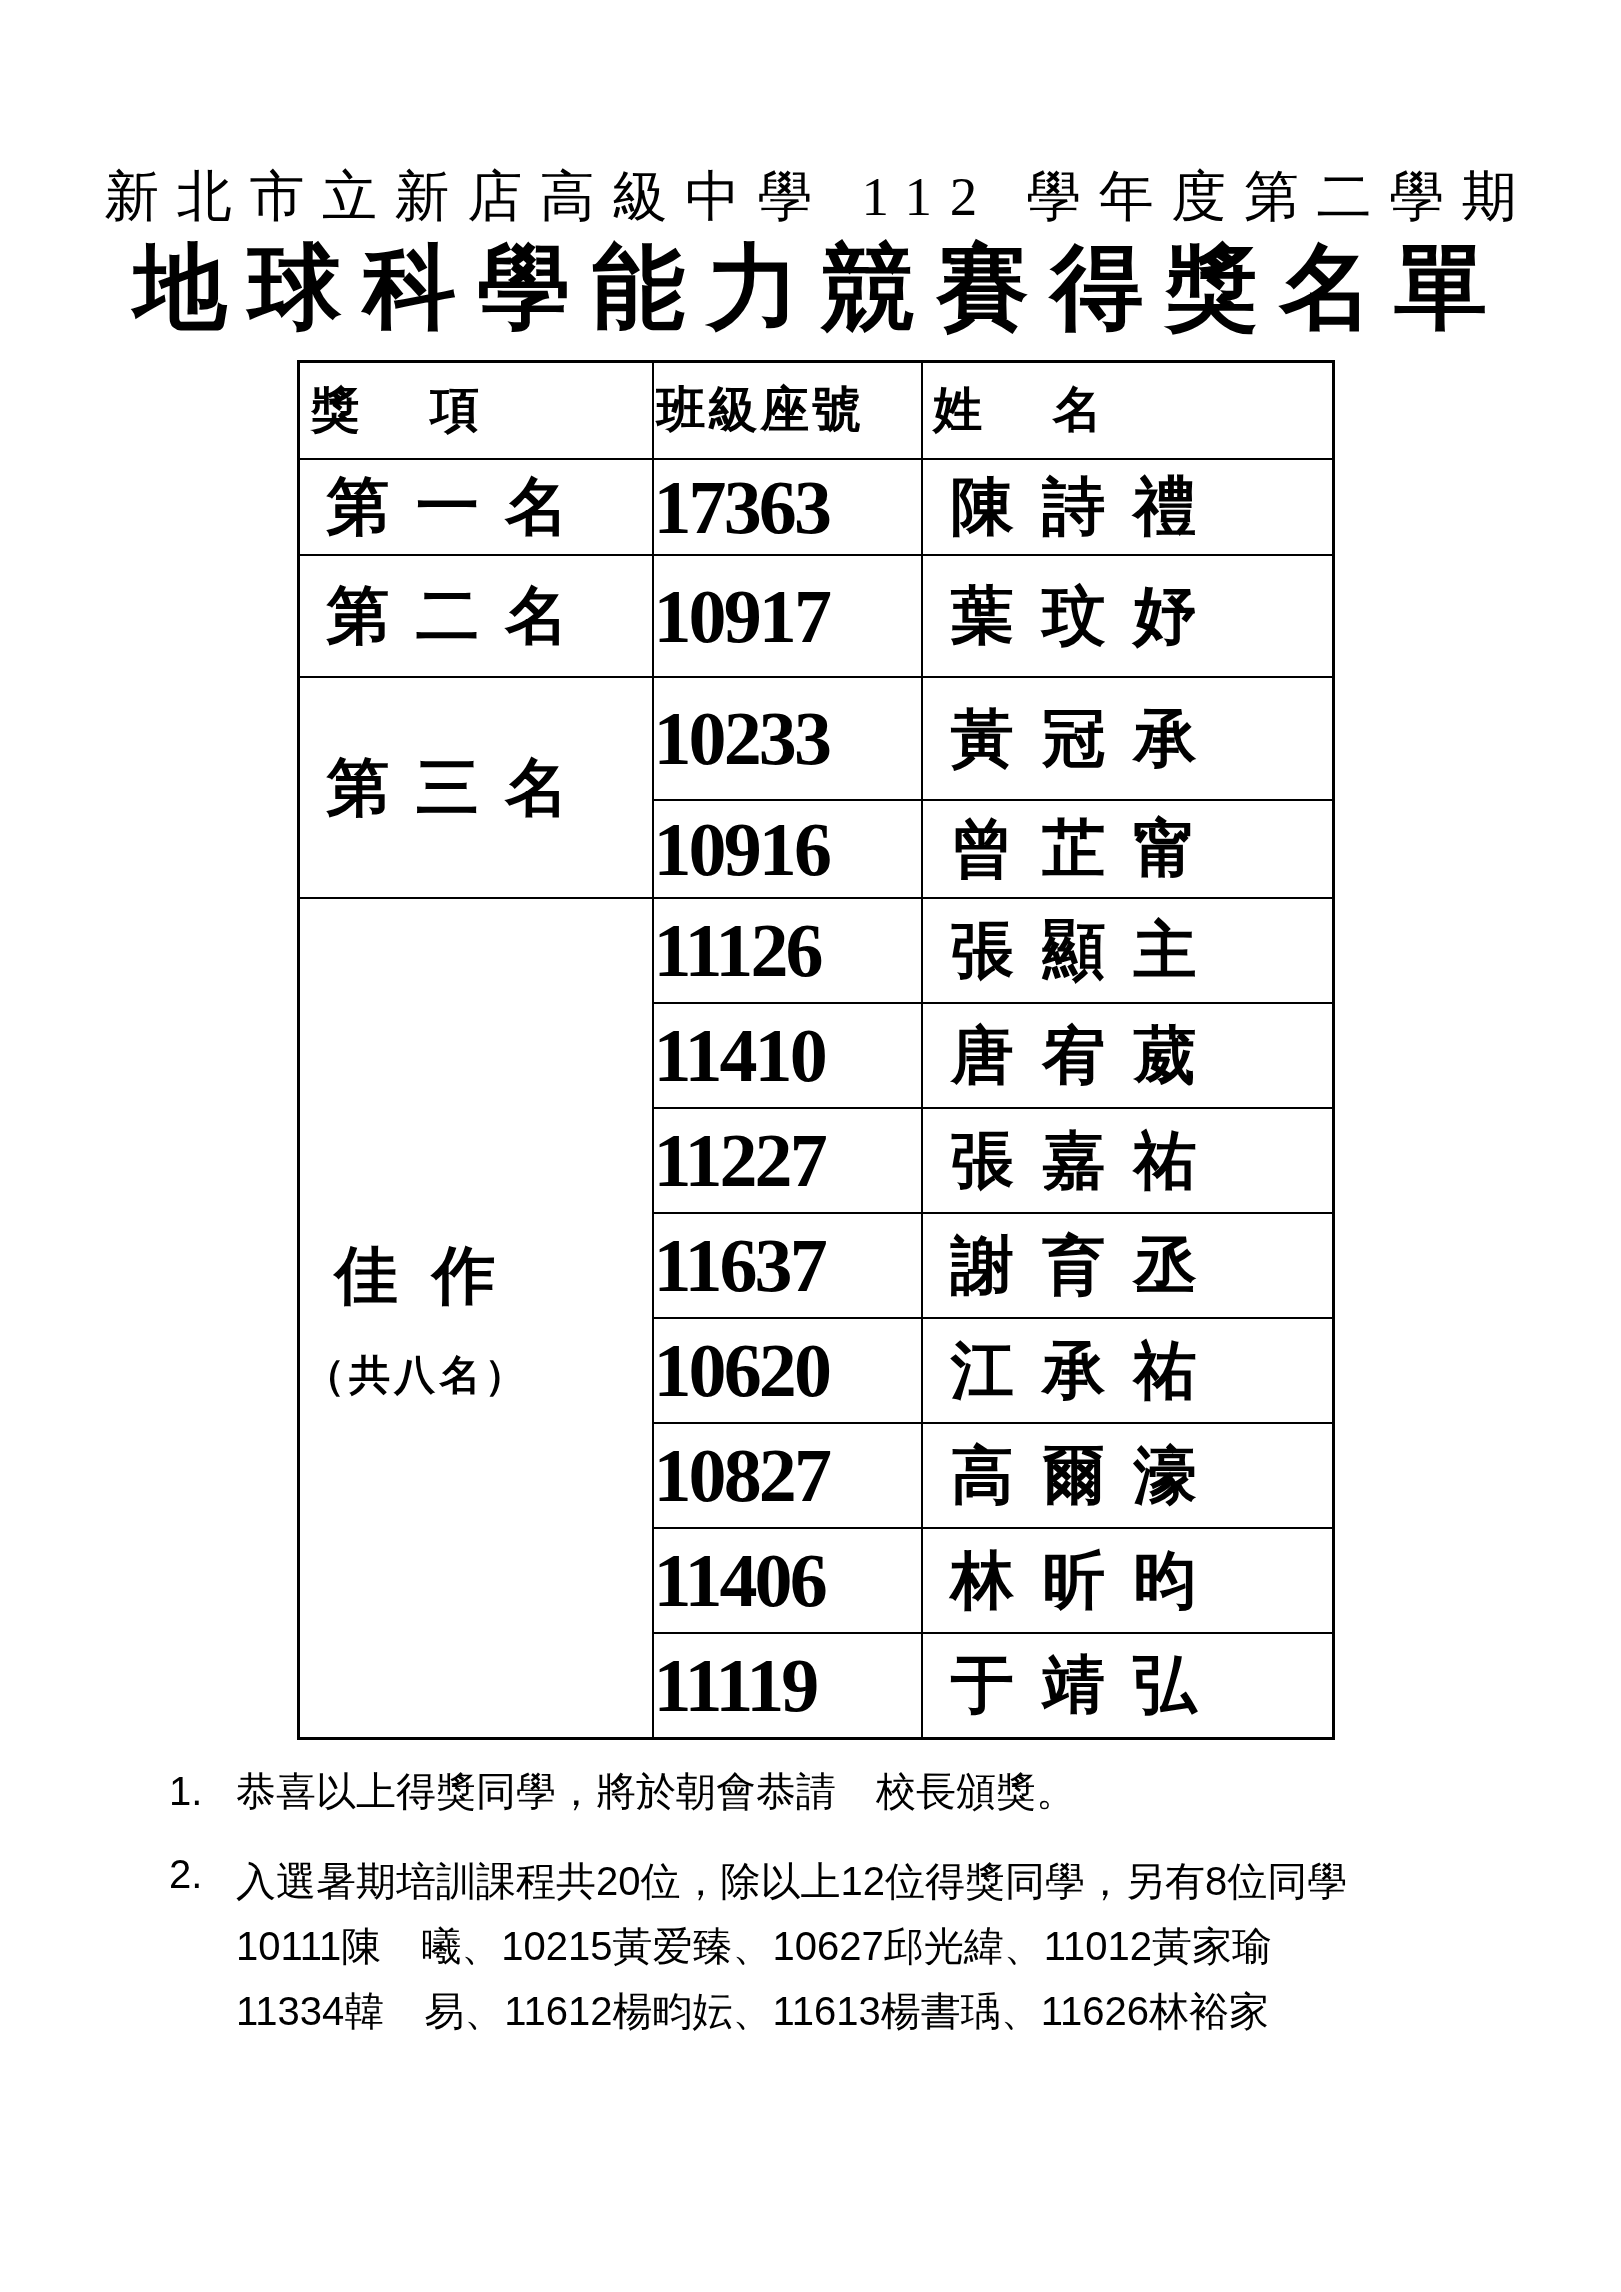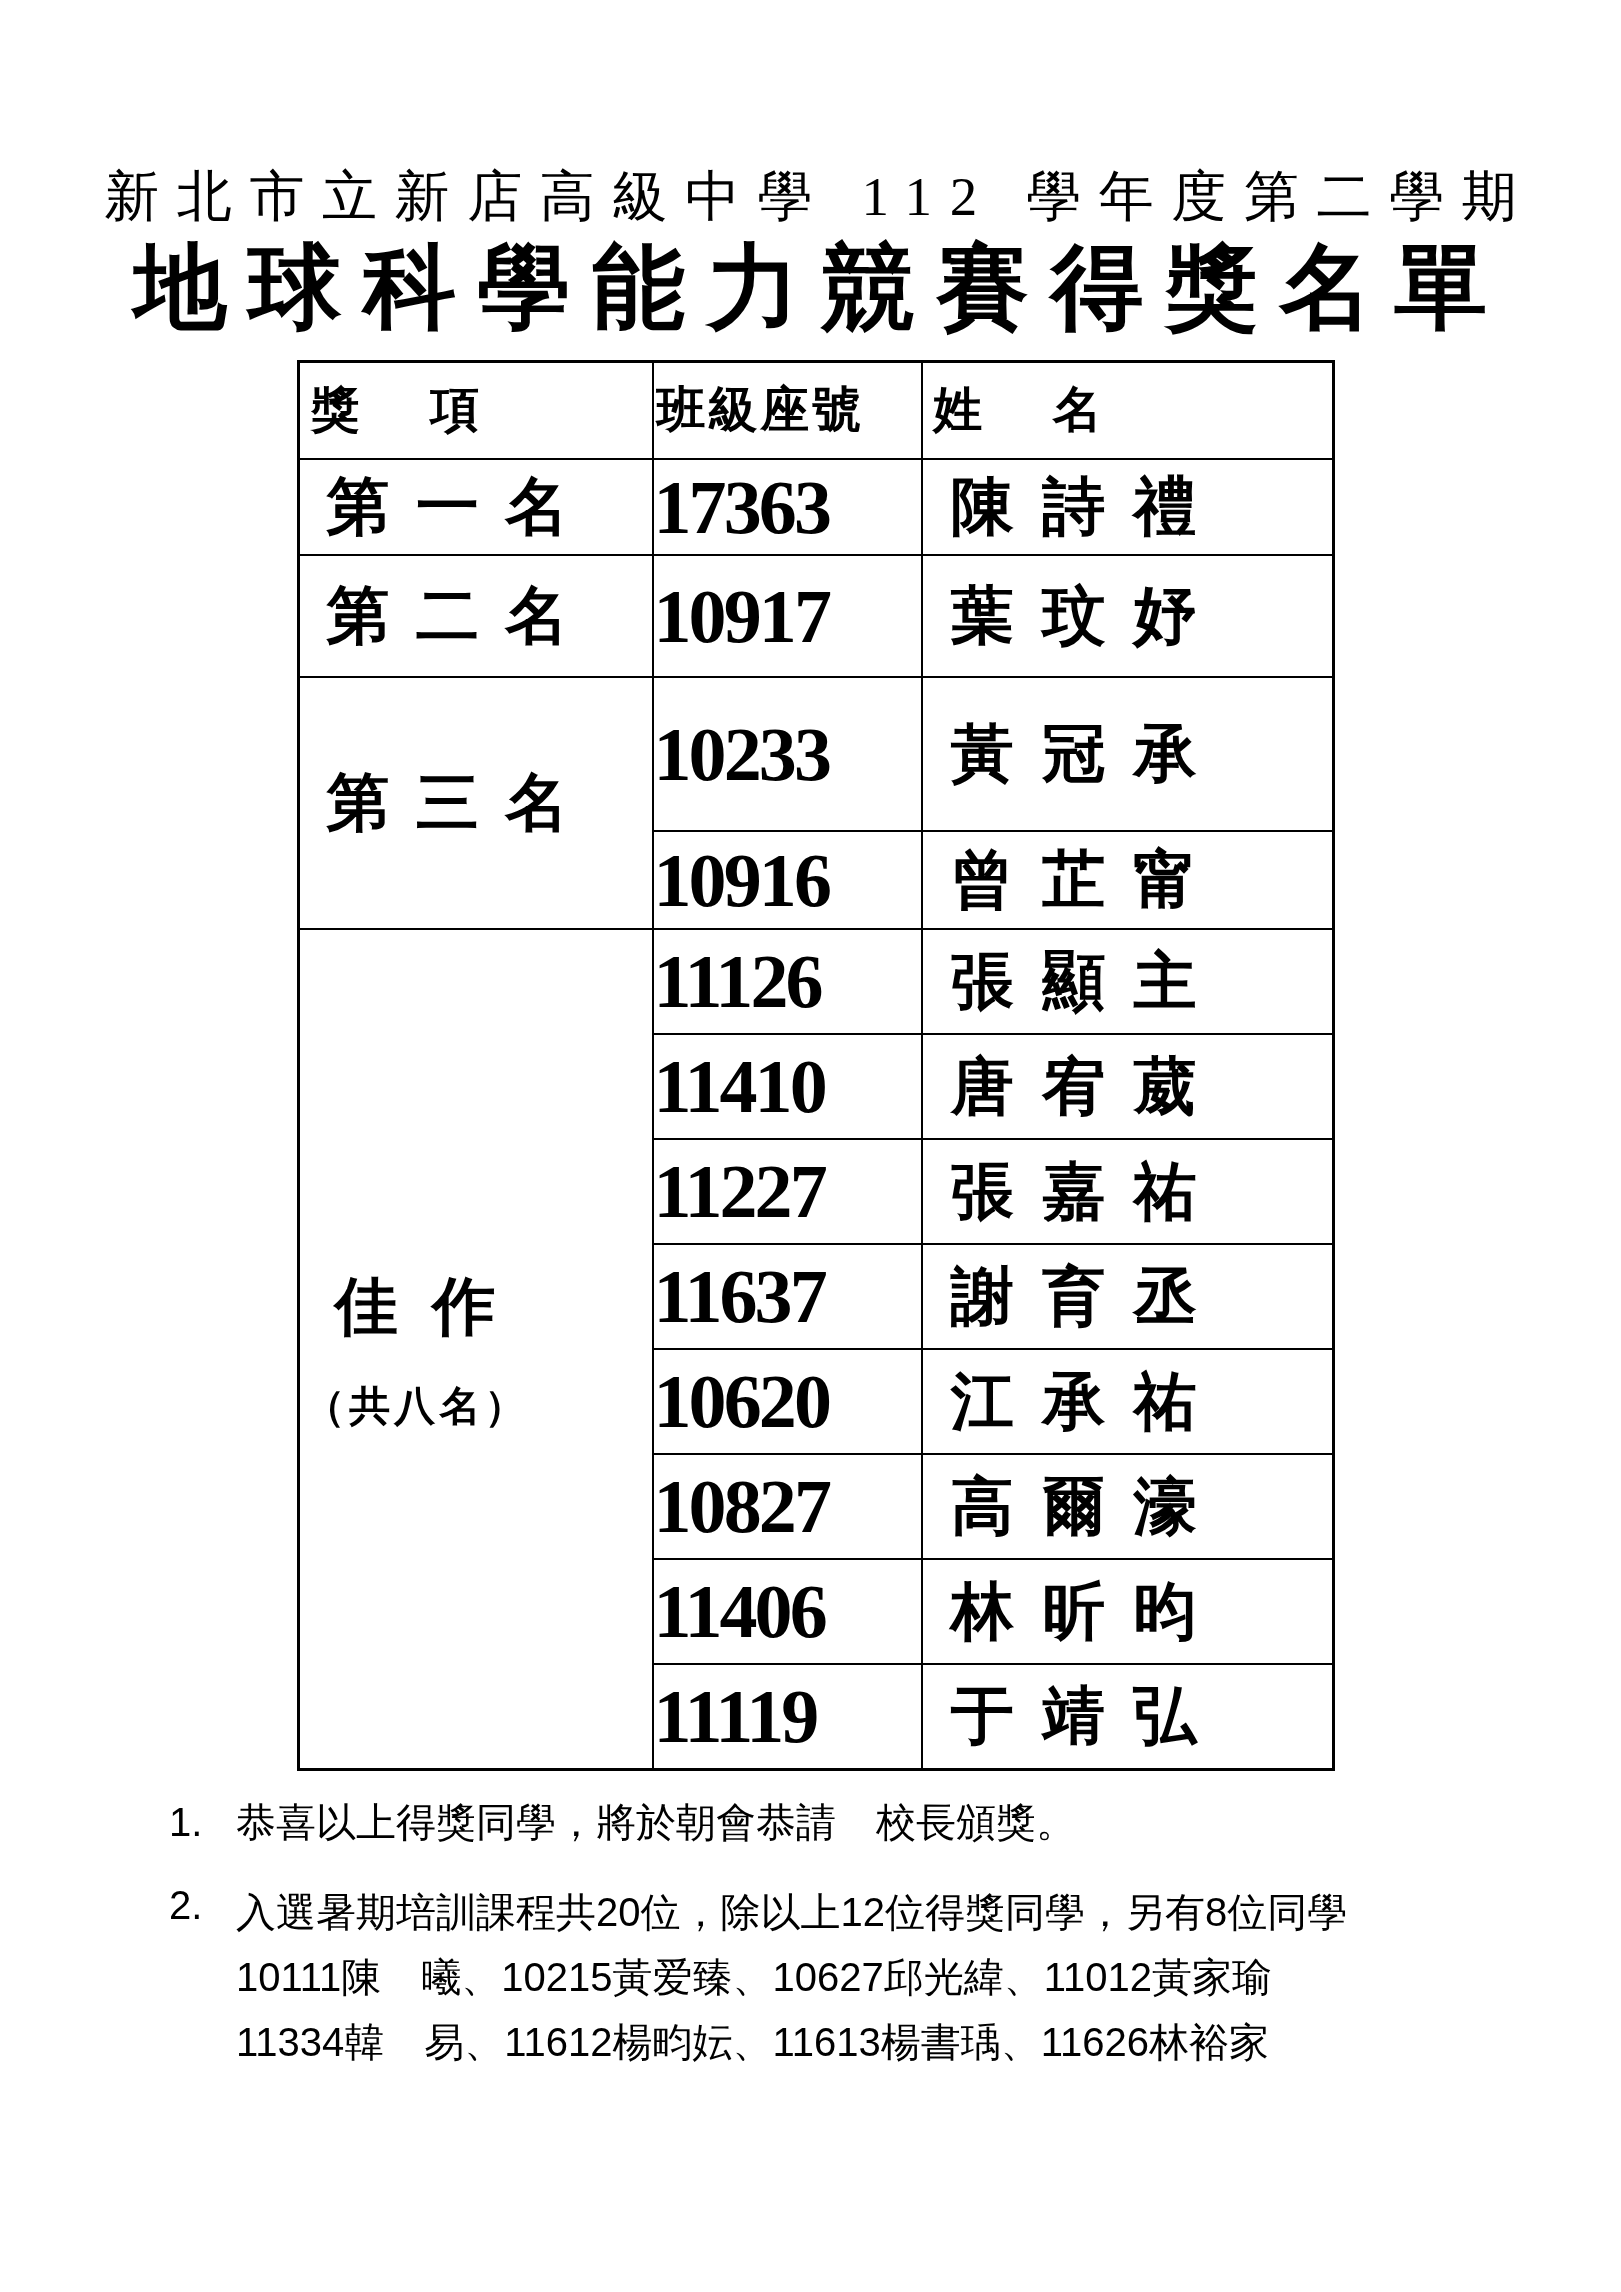--- a/index.html
+++ b/index.html
@@ -49,21 +49,21 @@
   table.awards td {
     border: 2.9px solid #000000;
     vertical-align: middle;
     padding: 0;
     overflow: hidden;
     font-weight: bold;
   }
   tr.row-head   { height: 98px; }
   tr.row-first  { height: 96px; }
   tr.row-second { height: 122px; }
-  tr.row-third-a{ height: 154px; }
+  tr.row-third-a{ height: 123px; }
   tr.row-third-b{ height: 98px; }
   tr.row-hm     { height: 105px; }
   td.hcell {
     font-size: 49px;
     letter-spacing: 0.22em;
     text-indent: 0.22em;
   }
   td.hcell.hclass { letter-spacing: 0.06em; text-indent: 0.06em; }
   td.award {
     font-size: 63px;

